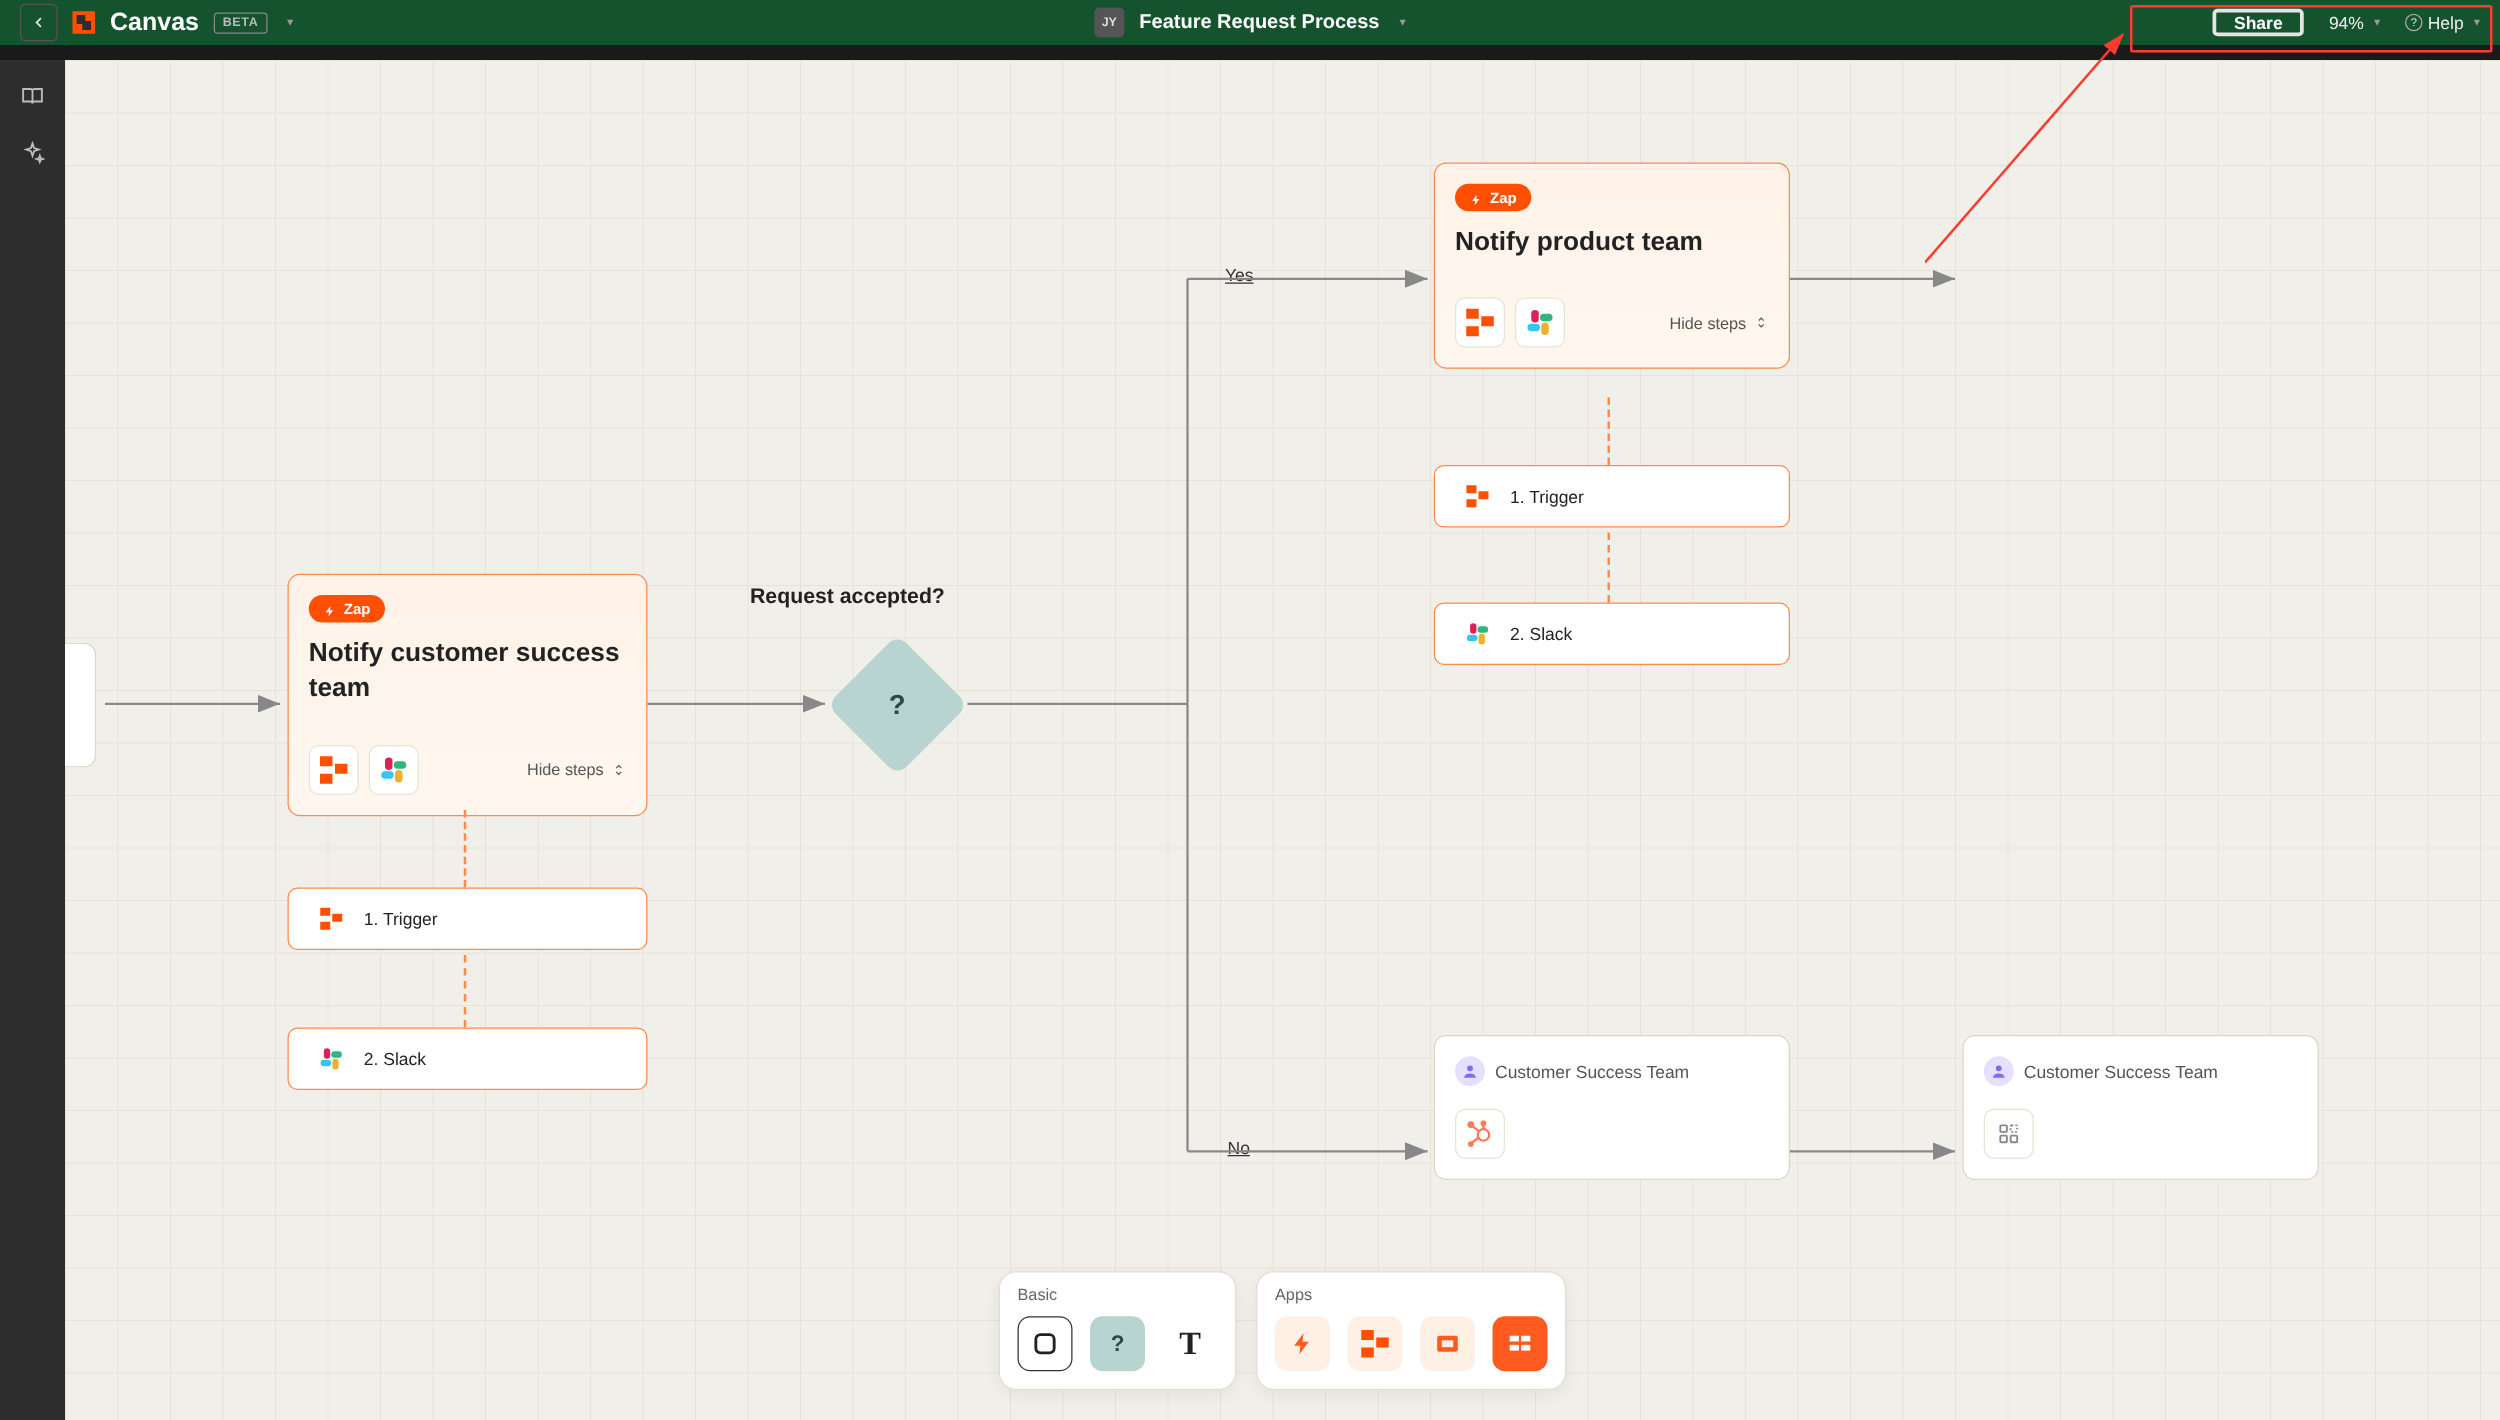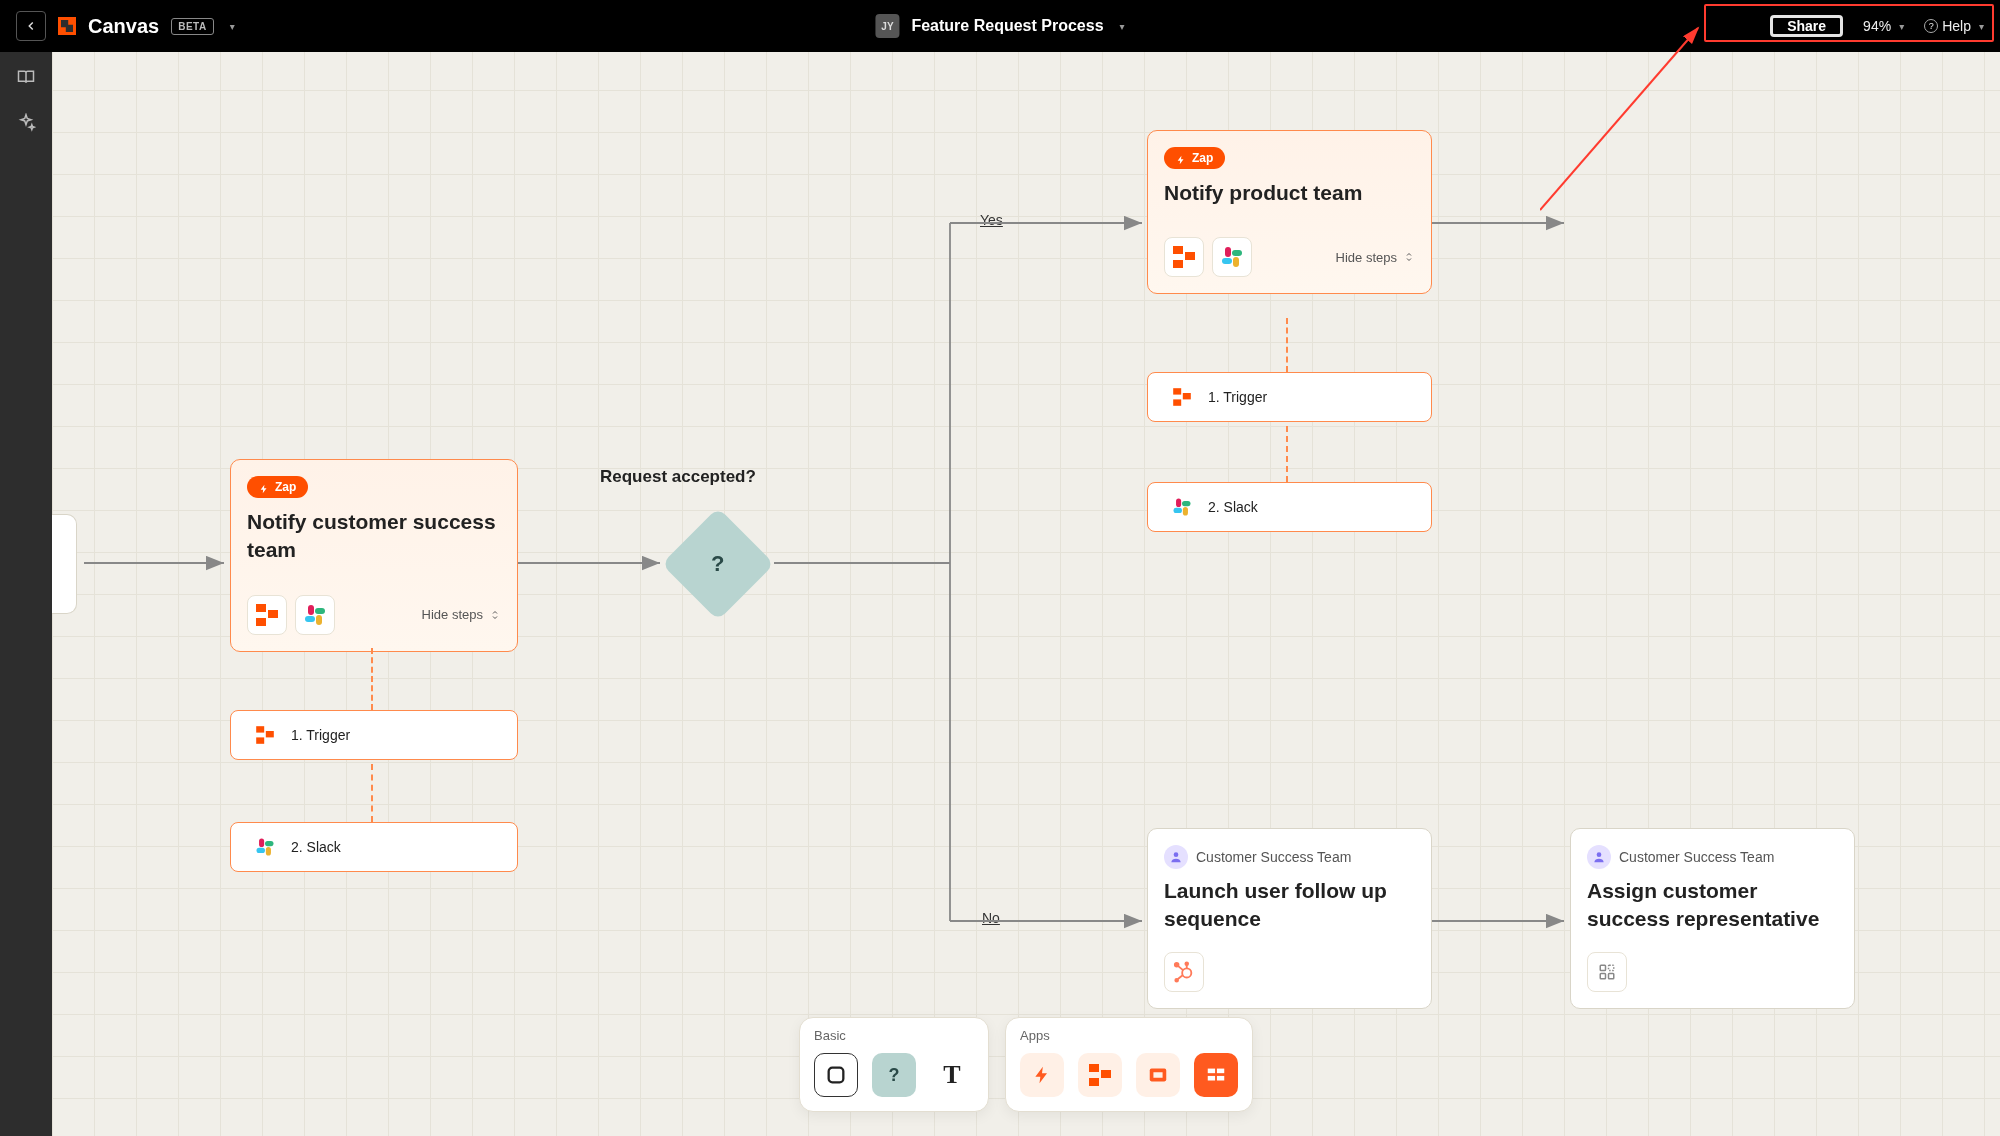--- a/index.html
+++ b/index.html
@@ -1,17 +1,17 @@
 <!DOCTYPE html>
 <html><head>
 <meta charset="utf-8">
 <style>
   * { box-sizing: border-box; margin: 0; padding: 0; }
   body { font-family: -apple-system, BlinkMacSystemFont, "Segoe UI", Helvetica, Arial, sans-serif; background: #1a1a1a; overflow: hidden; width: 2000px; height: 1136px; position: relative; }
-  .topbar { height: 52px; background: #000000; display: flex; align-items: center; padding: 0 16px; color: #eee; position: relative; z-index: 10;}
+  .topbar { height: 36px; background: #14532d; display: flex; align-items: center; padding: 0 16px; color: #eee; position: relative; z-index: 10;}
   .topbar-left { display: flex; align-items: center; gap: 12px; }
   .back-btn { width: 30px; height: 30px; border:1px solid #555; border-radius:4px; display:flex; align-items:center; justify-content:center; cursor:pointer;}
   .logo-sq { width:18px; height:18px; background:#ff4f00; display:inline-block; position:relative;}
   .logo-sq::after{content:"";position:absolute;inset:3px;background:#2d2d2d;clip-path:polygon(0 0,60% 0,60% 40%,100% 40%,100% 100%,40% 100%,40% 60%,0 60%);}
   .app-title { font-size:20px; font-weight:600; color:#fff;}
   .beta-badge { font-size:10px; border:1px solid #888; padding:2px 6px; border-radius:3px; letter-spacing:0.5px; color:#bbb; font-weight:600;}
   .chev { font-size:10px; color:#999; margin-left:4px;}
   .topbar-center { position:absolute; left:50%; transform:translateX(-50%); display:flex; align-items:center; gap:12px; color:#fff;}
   .avatar-ini { width:24px; height:24px; border-radius:4px; background:#555; font-size:10px; font-weight:700; display:flex; align-items:center; justify-content:center; color:#ddd;}
   .doc-title { font-size:16px; font-weight:600;}
@@ -291,21 +291,20 @@
   <div class="node plain-node" style="left:1095px; top:780px; width:285px;">
     <div class="team-row">
       <div class="team-avatar">
           <svg width="14" height="14" viewBox="0 0 24 24" fill="#7b6ef0">
             <circle cx="12" cy="8" r="4"></circle>
             <path d="M4 21c0-4 4-6 8-6s8 2 8 6"></path>
           </svg>
         </div>
       <span class="team-name">Customer Success Team</span>
     </div>
-    <div class="node-title" style="margin-top:8px;">Launch user follow up sequence</div>
     <div class="mini-icons">
       <div class="mini-icon-box hubspot-glyph">
         <svg width="22" height="22" viewBox="0 0 24 24" fill="none" stroke="#ff7a59" stroke-width="2">
             <circle cx="15" cy="13" r="5"></circle>
             <line x1="15" y1="8" x2="15" y2="3"></line>
             <circle cx="15" cy="3" r="1.5" fill="#ff7a59"></circle>
             <line x1="10.5" y1="15.5" x2="5" y2="20"></line>
             <circle cx="4" cy="21" r="1.5" fill="#ff7a59"></circle>
             <line x1="11" y1="10" x2="5" y2="5"></line>
             <circle cx="4" cy="4" r="2" fill="#ff7a59"></circle>
@@ -317,21 +316,20 @@
   <div class="node plain-node" style="left:1518px; top:780px; width:285px;">
     <div class="team-row">
       <div class="team-avatar">
           <svg width="14" height="14" viewBox="0 0 24 24" fill="#7b6ef0">
             <circle cx="12" cy="8" r="4"></circle>
             <path d="M4 21c0-4 4-6 8-6s8 2 8 6"></path>
           </svg>
         </div>
       <span class="team-name">Customer Success Team</span>
     </div>
-    <div class="node-title" style="margin-top:8px;">Assign customer success representative</div>
     <div class="mini-icons">
       <div class="mini-icon-box">
         <svg width="18" height="18" viewBox="0 0 24 24" fill="none" stroke="#888" stroke-width="2">
             <rect x="3" y="3" width="7" height="7" rx="1"></rect>
             <rect x="3" y="14" width="7" height="7" rx="1"></rect>
             <rect x="14" y="14" width="7" height="7" rx="1"></rect>
             <rect x="14" y="3" width="7" height="7" rx="1" stroke-dasharray="2 2"></rect>
           </svg>
       </div>
     </div>

